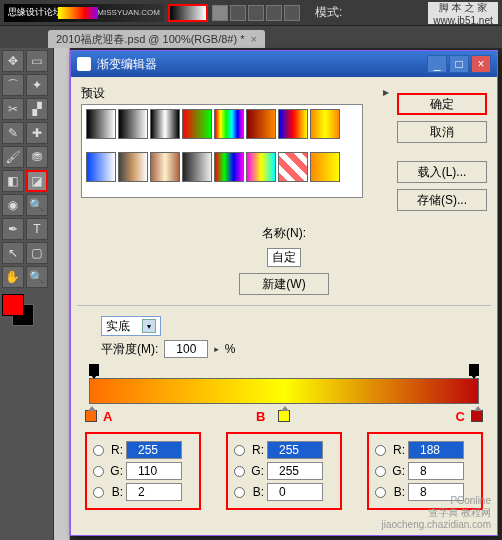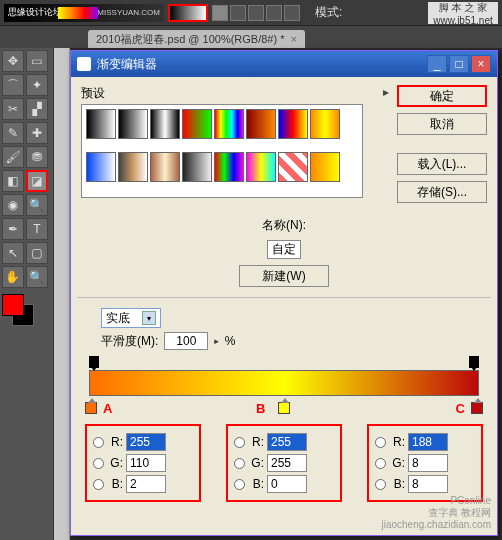--- a/index.html
+++ b/index.html
@@ -12,21 +12,21 @@
 .logo-url { font-size: 8px; color: #ccc; margin-left: auto; }
 .grad-preview { width: 40px; height: 18px; background: linear-gradient(90deg,#000,#fff); border: 2px solid #f00; }
 .style-icons { display: flex; gap: 2px; }
 .style-icon { width: 16px; height: 16px; background: #555; border: 1px solid #777; }
 .style-icon.sel { background: #888; }
 .mode-label { color: #ddd; margin-left: 11px; }
 .mode-select { width: 90px; height: 18px; background: #fff; border: 1px solid #888; padding: 0 4px; display: flex; align-items: center; }
 .watermark-top { position: absolute; right: 4px; top: 2px; width: 70px; height: 22px; background: rgba(255,255,255,0.85); font-size: 10px; color: #333; display: flex; flex-direction: column; justify-content: center; align-items: center; }
 
 
-.doctab-row { height: 22px; background: #444; display: flex; align-items: flex-end; padding-left: 88px; }
+.doctab-row { height: 22px; background: #444; display: flex; align-items: flex-end; padding-left: 48px; }
 .doctab { background: #bebebe; height: 18px; padding: 0 8px; font-size: 11px; color: #333; display: flex; align-items: center; border-radius: 3px 3px 0 0; }
 .doctab-close { margin-left: 6px; color: #666; }
 
 
 .main { position: absolute; left: 0; top: 48px; right: 0; bottom: 0; display: flex; }
 
 
 .toolbox { width: 54px; background: #535353; border-right: 1px solid #333; display: flex; flex-wrap: wrap; padding: 2px; gap: 2px; align-content: flex-start; }
 .tool { width: 22px; height: 22px; background: #6a6a6a; border: 1px solid #444; display: flex; align-items: center; justify-content: center; color: #ddd; position: relative; }
 .tool.sel { background: #888; border: 2px solid #f00; }
@@ -53,21 +53,21 @@
 
 .preset-section { display: flex; gap: 8px; }
 .preset-left { flex: 1; }
 .preset-label { font-size: 12px; margin-bottom: 2px; display: flex; }
 .preset-arrow { margin-left: auto; color: #444; }
 .preset-grid { border: 1px solid #888; background: #fff; padding: 4px; width: 282px; height: 94px; display: flex; flex-wrap: wrap; gap: 2px; overflow: hidden; }
 .swatch { width: 30px; height: 30px; border: 1px solid #666; }
 
 .btn-col { display: flex; flex-direction: column; gap: 6px; width: 90px; }
 .btn { height: 22px; background: #ece9d8; border: 1px solid #888; font-size: 12px; display: flex; align-items: center; justify-content: center; }
-.btn.highlight { border: 2px solid #f00; }
+.btn.highlight { border: 2px solid #f00; margin-top: 8px; }
 
 .name-row { display: flex; align-items: center; gap: 6px; margin-top: 14px; flex-direction: column; }
 .name-input { flex: 1; height: 20px; border: 1px solid #888; background: #fff; padding: 0 4px; display: flex; align-items: center; }
 .btn-new { width: 90px; }
 
 .divider { height: 1px; background: #bbb; margin: 10px -4px; }
 
 .type-row, .smooth-row { display: flex; align-items: center; gap: 6px; margin: 4px 0; padding-left: 20px; }
 .sel-box { width: 60px; height: 20px; border: 1px solid #7a9ed8; background: #fff; display: flex; align-items: center; padding: 0 4px; }
 .sel-arrow { margin-left: auto; width: 14px; height: 14px; background: #cde; border: 1px solid #7a9; display: flex; align-items: center; justify-content: center; font-size: 8px; }
@@ -82,21 +82,21 @@
 .color-stops { height: 18px; position: relative; }
 .cstop { position: absolute; bottom: 0; width: 12px; height: 12px; border: 1px solid #444; }
 .cstop::before { content: ""; position: absolute; left: 2px; top: -5px; width: 0; height: 0; border-left: 4px solid transparent; border-right: 4px solid transparent; border-bottom: 5px solid #888; }
 .stop-label { position: absolute; font-weight: bold; color: #f00; font-size: 13px; bottom: -2px; }
 
 .rgb-section { display: flex; justify-content: space-between; margin: 10px 4px 0 4px; }
 .rgb-col { border: 2px solid #f00; padding: 4px 6px; background: #ece9d8; width: 116px; }
 .rgb-row { display: flex; align-items: center; gap: 3px; margin: 3px 0; }
 .radio { width: 11px; height: 11px; border: 1px solid #666; border-radius: 50%; background: #fff; }
 .rgb-label { width: 16px; text-align: right; }
-.rgb-input { width: 40px; height: 18px; border: 1px solid #888; background: #fff; padding: 0 3px; display: flex; align-items: center; }
+.rgb-input { width: 56px; height: 18px; border: 1px solid #888; background: #fff; padding: 0 11px; display: flex; align-items: center; }
 .rgb-input.blue { background: #1a5fd0; color: #fff; }
 
 .watermark-bot { position: absolute; right: 6px; bottom: 4px; font-size: 10px; color: #999; text-align: right; line-height: 1.2; }
 </style>
 </head>
 <body>
 
 <div class="topbar">
   <div class="logo">
     <span>思缘设计论坛</span>

